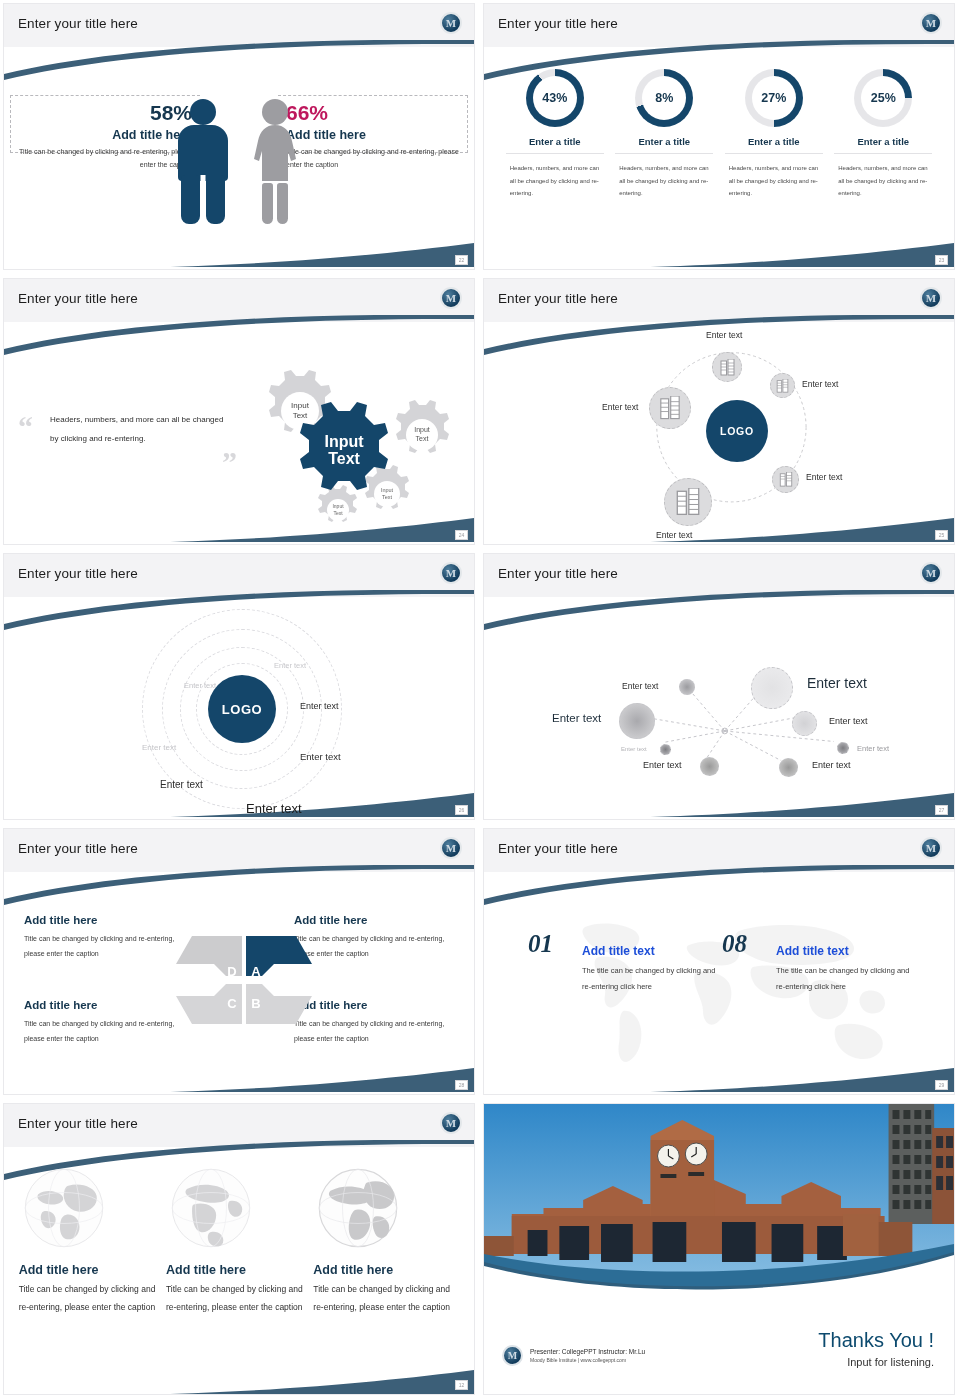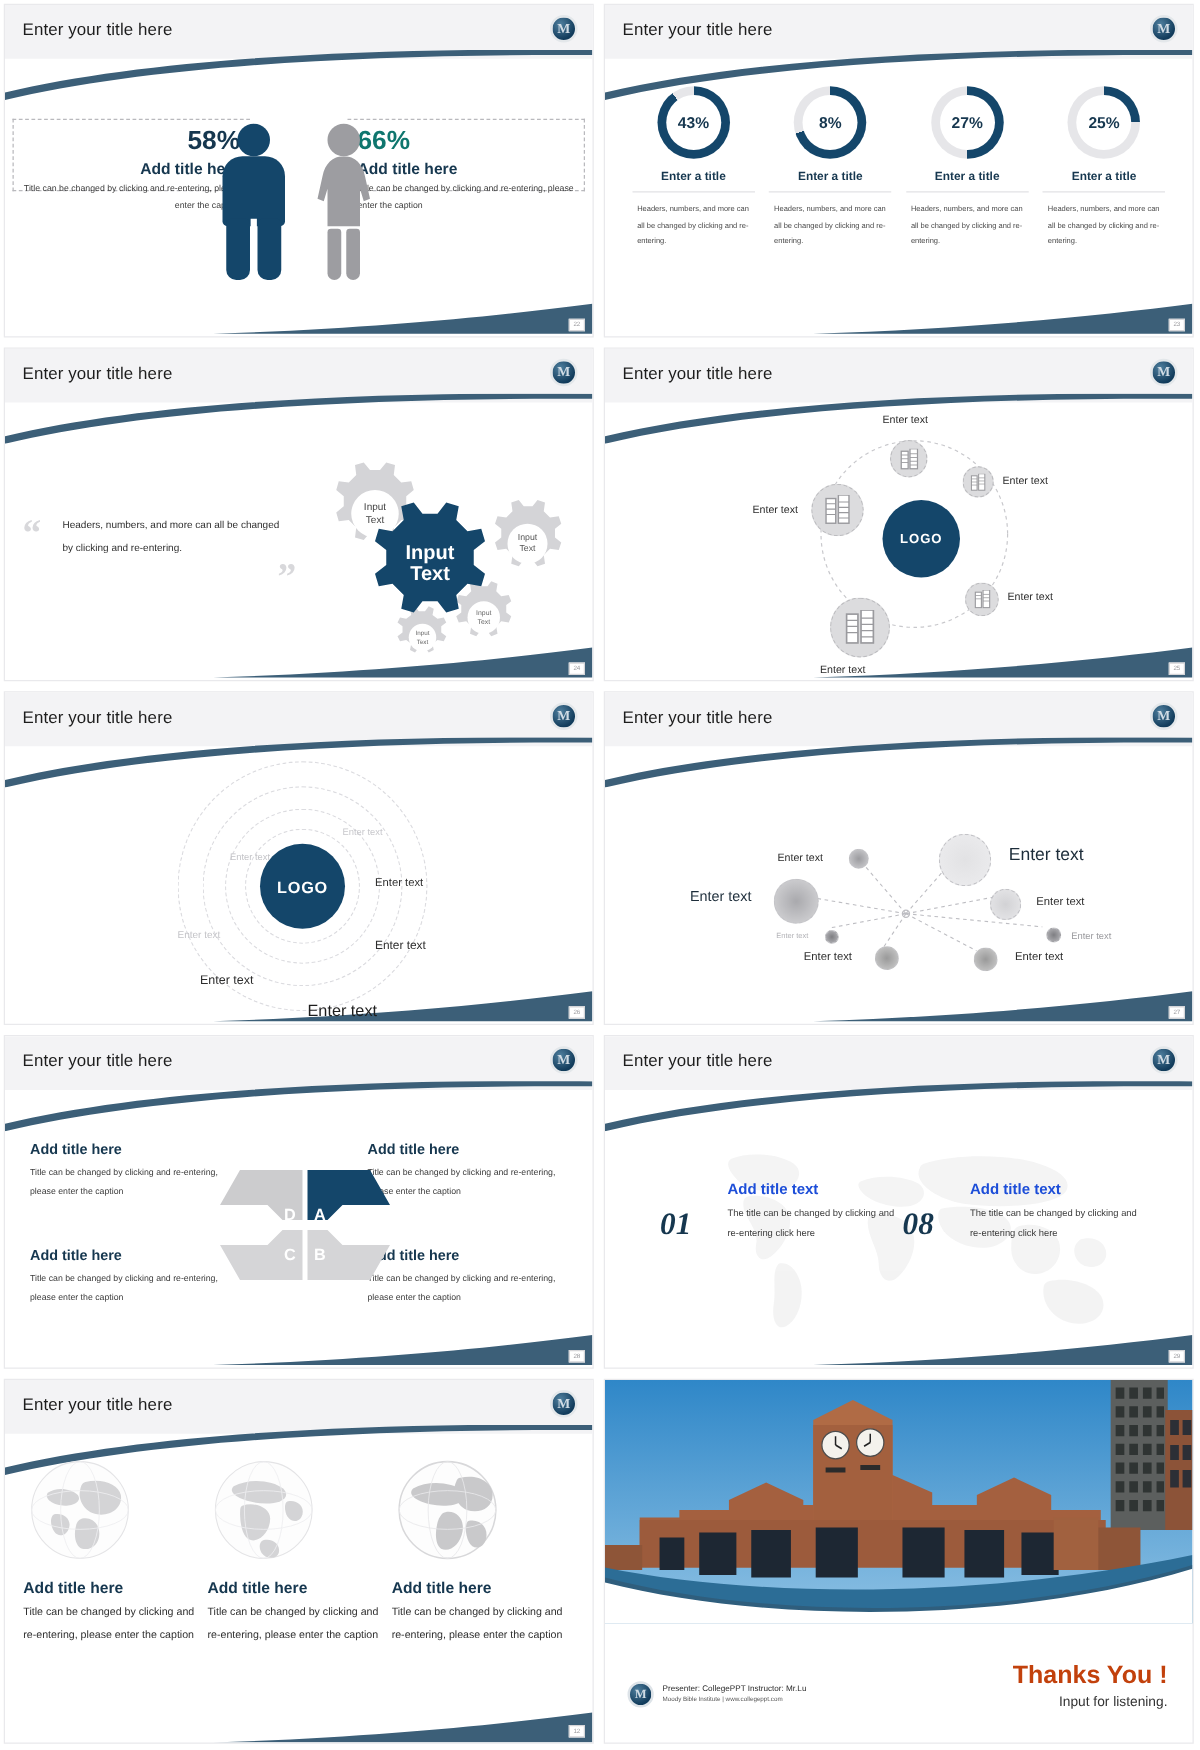--- a/index.html
+++ b/index.html
@@ -104,37 +104,37 @@
   .nnode { position:absolute; border-radius:50%; border:1px dashed #c4c4c8; }
 
   
   .bf-col { position:absolute; width:160px; }
   .bf-ttl { font-size:11.5px; font-weight:bold; color:#16374f; }
   .bf-txt { font-size:7px; color:#3a3a3a; line-height:2.2; margin-top:5px; }
 
   
   .numitem { position:absolute; }
   .bignum { font-size:25px; font-weight:bold; font-style:italic; color:#16374f;
-    font-family:"Liberation Serif", serif;margin-top:36px; }
+    font-family:"Liberation Serif", serif; }
   .n-ttl { font-size:12px; font-weight:bold; color:#1d4ed8; }
   .n-txt { font-size:7.5px; color:#3a3a3a; line-height:2.1; margin-top:5px; }
   .worldmap { position:absolute; left:50%; top:50%; transform:translate(-50%,-50%);
     width:360px; opacity:.35; }
 
   
   .g-col { width:146px; text-align:left; }
   .g-ttl { font-size:12.5px; font-weight:bold; color:#16374f; }
   .g-txt { font-size:8.5px; color:#2f2f2f; line-height:2.1; margin-top:4px; }
 
   
   .photo { position:absolute; left:0; top:0; width:100%; height:195px;
     overflow:hidden; }
   .sky { position:absolute; inset:0; background:linear-gradient(#2f87c8,#8fc2e4); }
   .thanks-wrap { position:absolute; right:20px; bottom:26px; text-align:right; }
-  .thanks-big { font-size:20px; font-weight:bold; color:#c2410c; }
+  .thanks-big { font-size:20px; font-weight:normal; color:#0c4a6e; }
   .thanks-sub { font-size:11px; color:#333; margin-top:4px; }
   .pres-wrap { position:absolute; left:18px; bottom:28px; display:flex;
     align-items:center; gap:7px; }
   .pres-logo { width:21px; height:21px; border-radius:50%;
     background:radial-gradient(circle at 35% 30%, #4f7f9e, #123c5c 70%);
     border:2px solid #dde3e8; display:flex; align-items:center;
     justify-content:center; color:#cfdbe4; font-size:10px; font-weight:bold;
     font-family:"Liberation Serif", serif; }
   .pres-l1 { font-size:6.5px; color:#2a2a2a; }
   .pres-l2 { font-size:5px; color:#555; margin-top:2px; }
@@ -158,21 +158,21 @@
     <div class="body">
       <div class="dashbox dash-l"></div>
       <div class="dashbox dash-r"></div>
 
       <div class="pct-box left">
         <div class="pct-num" style="color:#16374f">58%</div>
         <div class="pct-ttl">Add title here</div>
         <div class="pct-desc">Title can be changed by clicking and re-entering, please enter the caption</div>
       </div>
       <div class="pct-box right">
-        <div class="pct-num" style="color:#0f766e">66%</div>
+        <div class="pct-num" style="color:#be185d">66%</div>
         <div class="pct-ttl">Add title here</div>
         <div class="pct-desc">Title can be changed by clicking and re-entering, please enter the caption</div>
       </div>
 
       <div class="s1-fig">
         <div class="person" style="left:0">
           <div class="p-head" style="background:#14466a"></div>
           <div class="m-body" style="background:#14466a"></div>
           <div class="m-legL" style="background:#14466a"></div>
           <div class="m-legR" style="background:#14466a"></div>

